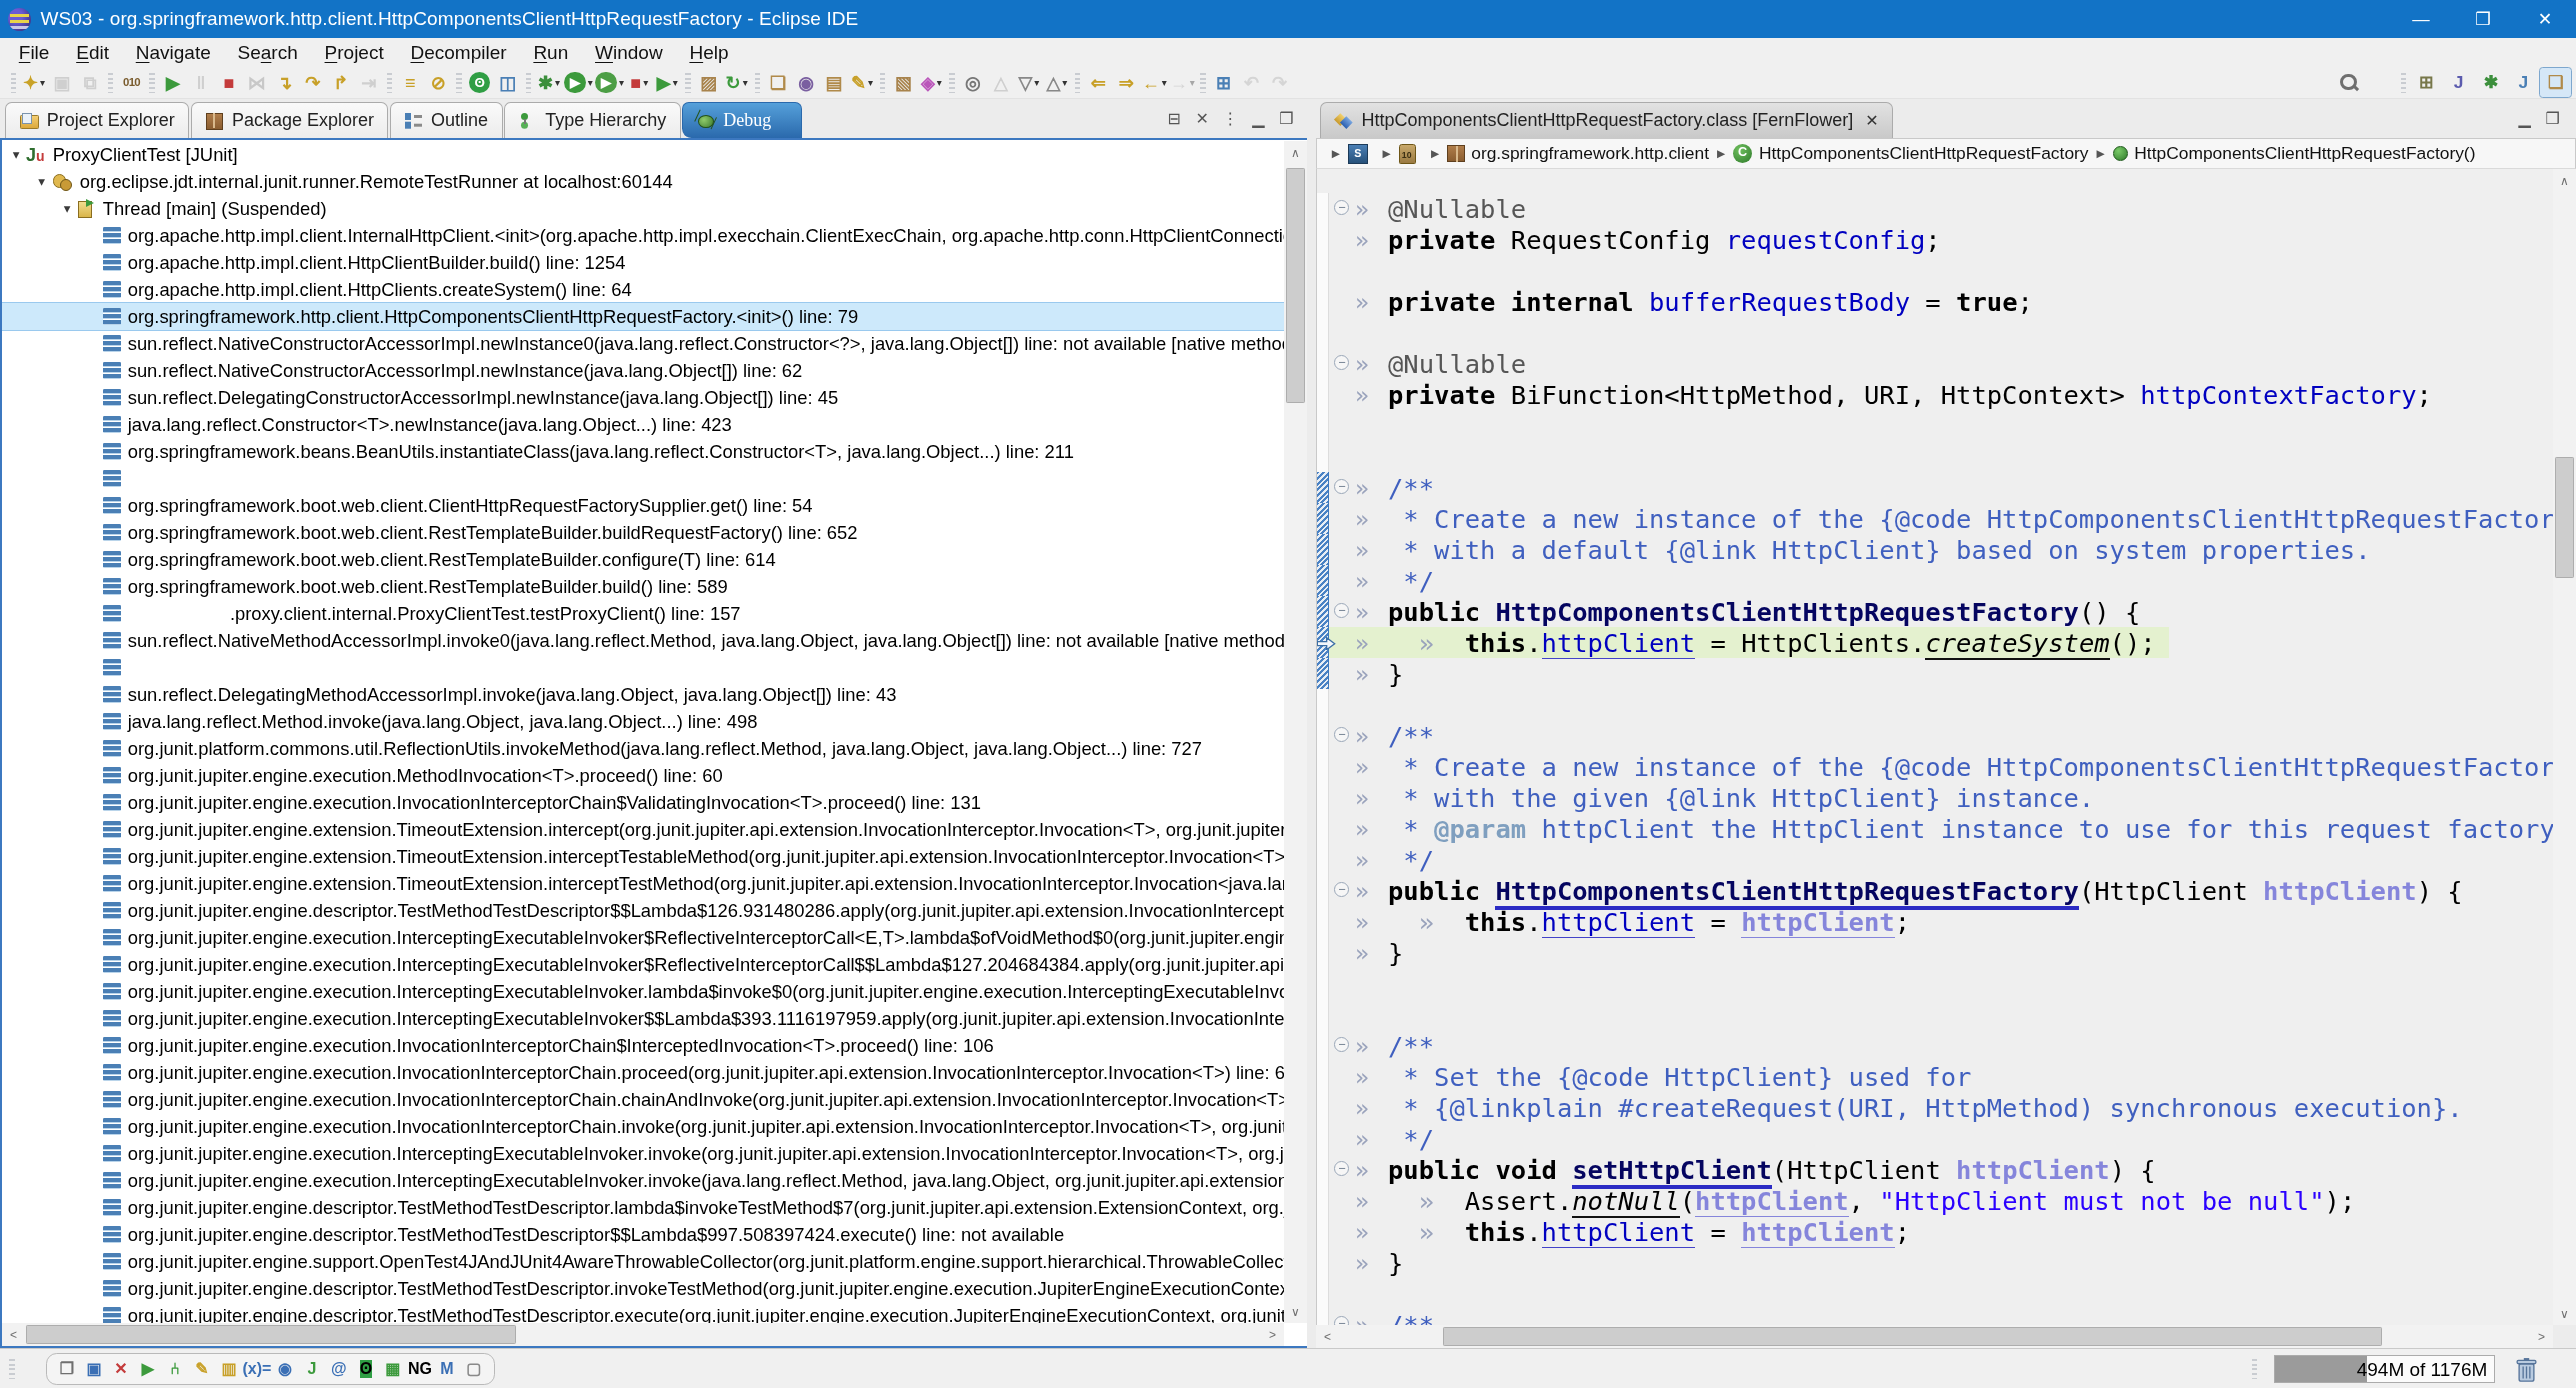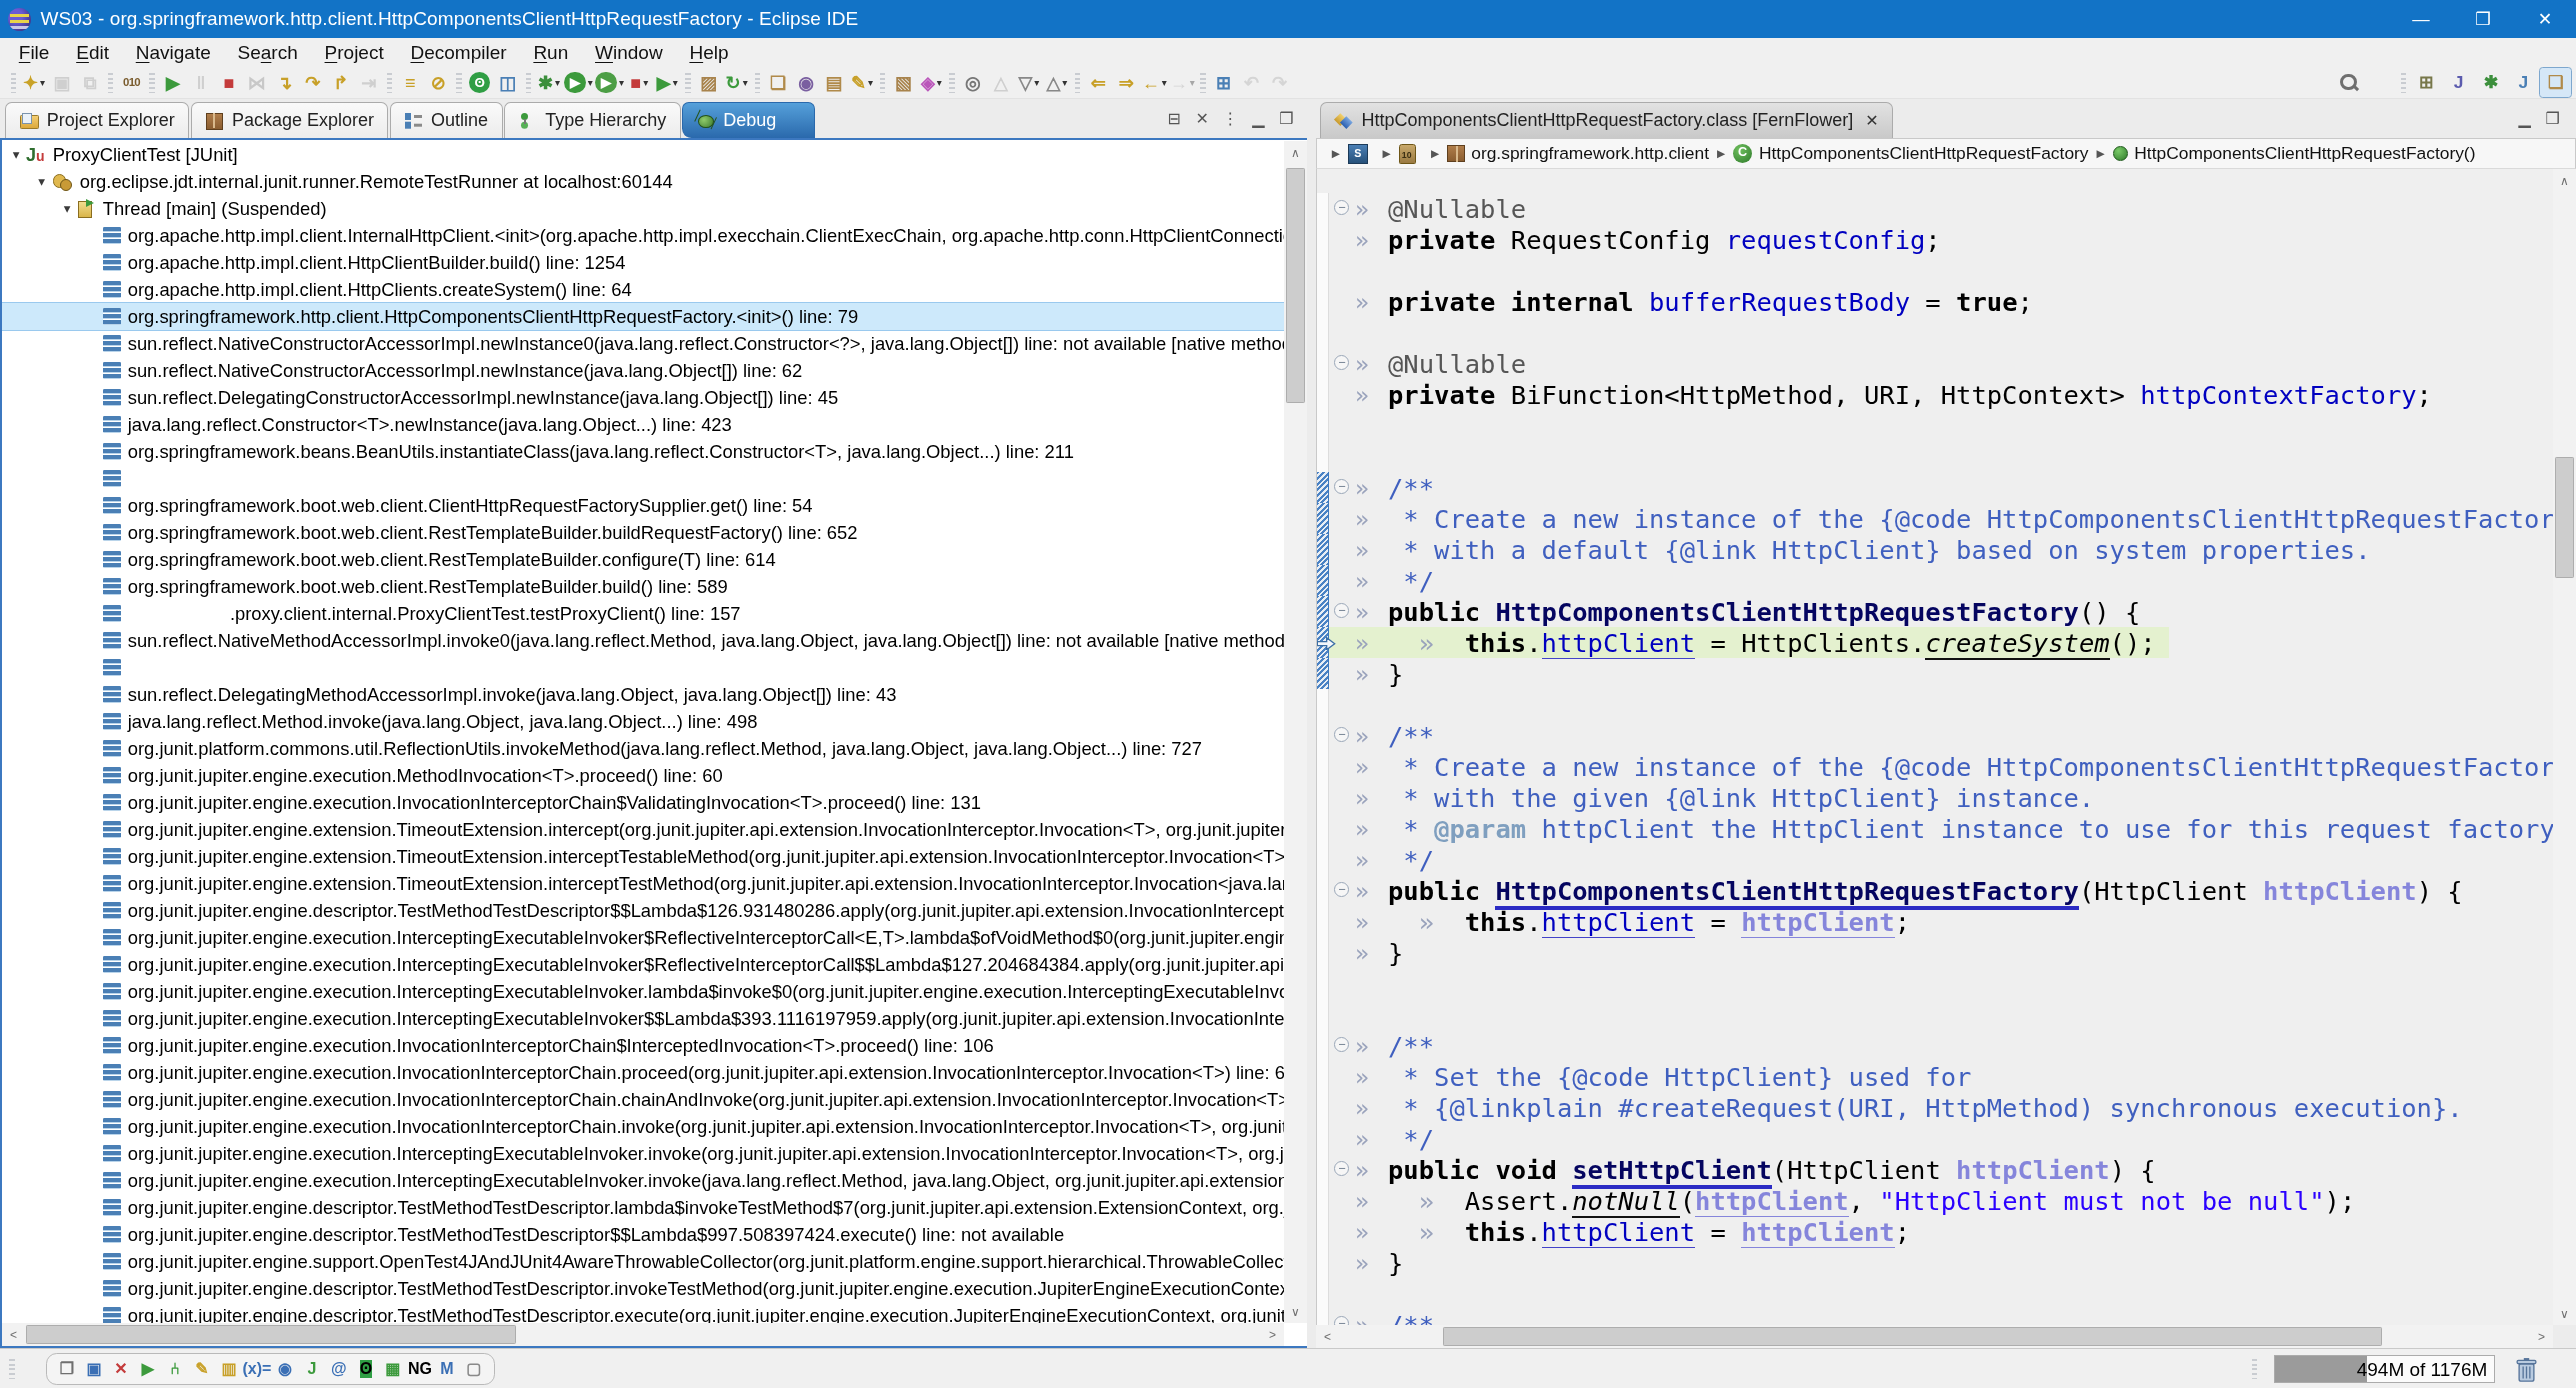--- a/index.html
+++ b/index.html
@@ -50,21 +50,21 @@
 
   
   #workbench { position:absolute; left:0; top:99px; width:2576px; height:1249px; background:#ECECEC; }
 
   
   .tabrow { position:absolute; top:0; height:39px; display:flex; align-items:flex-end; }
   .vtab { display:flex; align-items:center; height:36px; padding:0 13.4px; margin-right:1.3px;
           border:0.7px solid #ABABAB; border-bottom:none; border-radius:6.7px 6.7px 0 0;
           background:linear-gradient(#FAFAFA,#ECECEC); font-size:18px; color:#222; white-space:nowrap; }
   .vtab.active-blue { background:linear-gradient(#55A0DA,#2A69AC); color:#fff; border-color:#2A69AC;
-          border-radius:6.7px 6.7px 0 9.4px; padding-right:38px; }
+          border-radius:6.7px 6.7px 0 9.4px; padding-right:30px;font-family:Liberation Serif, serif; }
   .vtab.active-gray { background:linear-gradient(#E2E2E2,#C9C9C9); color:#222; }
   .vtab .ticon { margin-right:8px; }
   .vtab .closex { margin-left:12px; font-size:16px; color:#333; }
 
   .lp-actions, .ed-actions { position:absolute; top:6.7px; display:flex; align-items:center; }
   .mini-btn { width:28px; height:25.5px; display:flex; align-items:center; justify-content:center;
               color:#555; font-size:16px; }
 
   
   #left-panel { position:absolute; left:0; top:0; width:1307px; height:1249px; }

